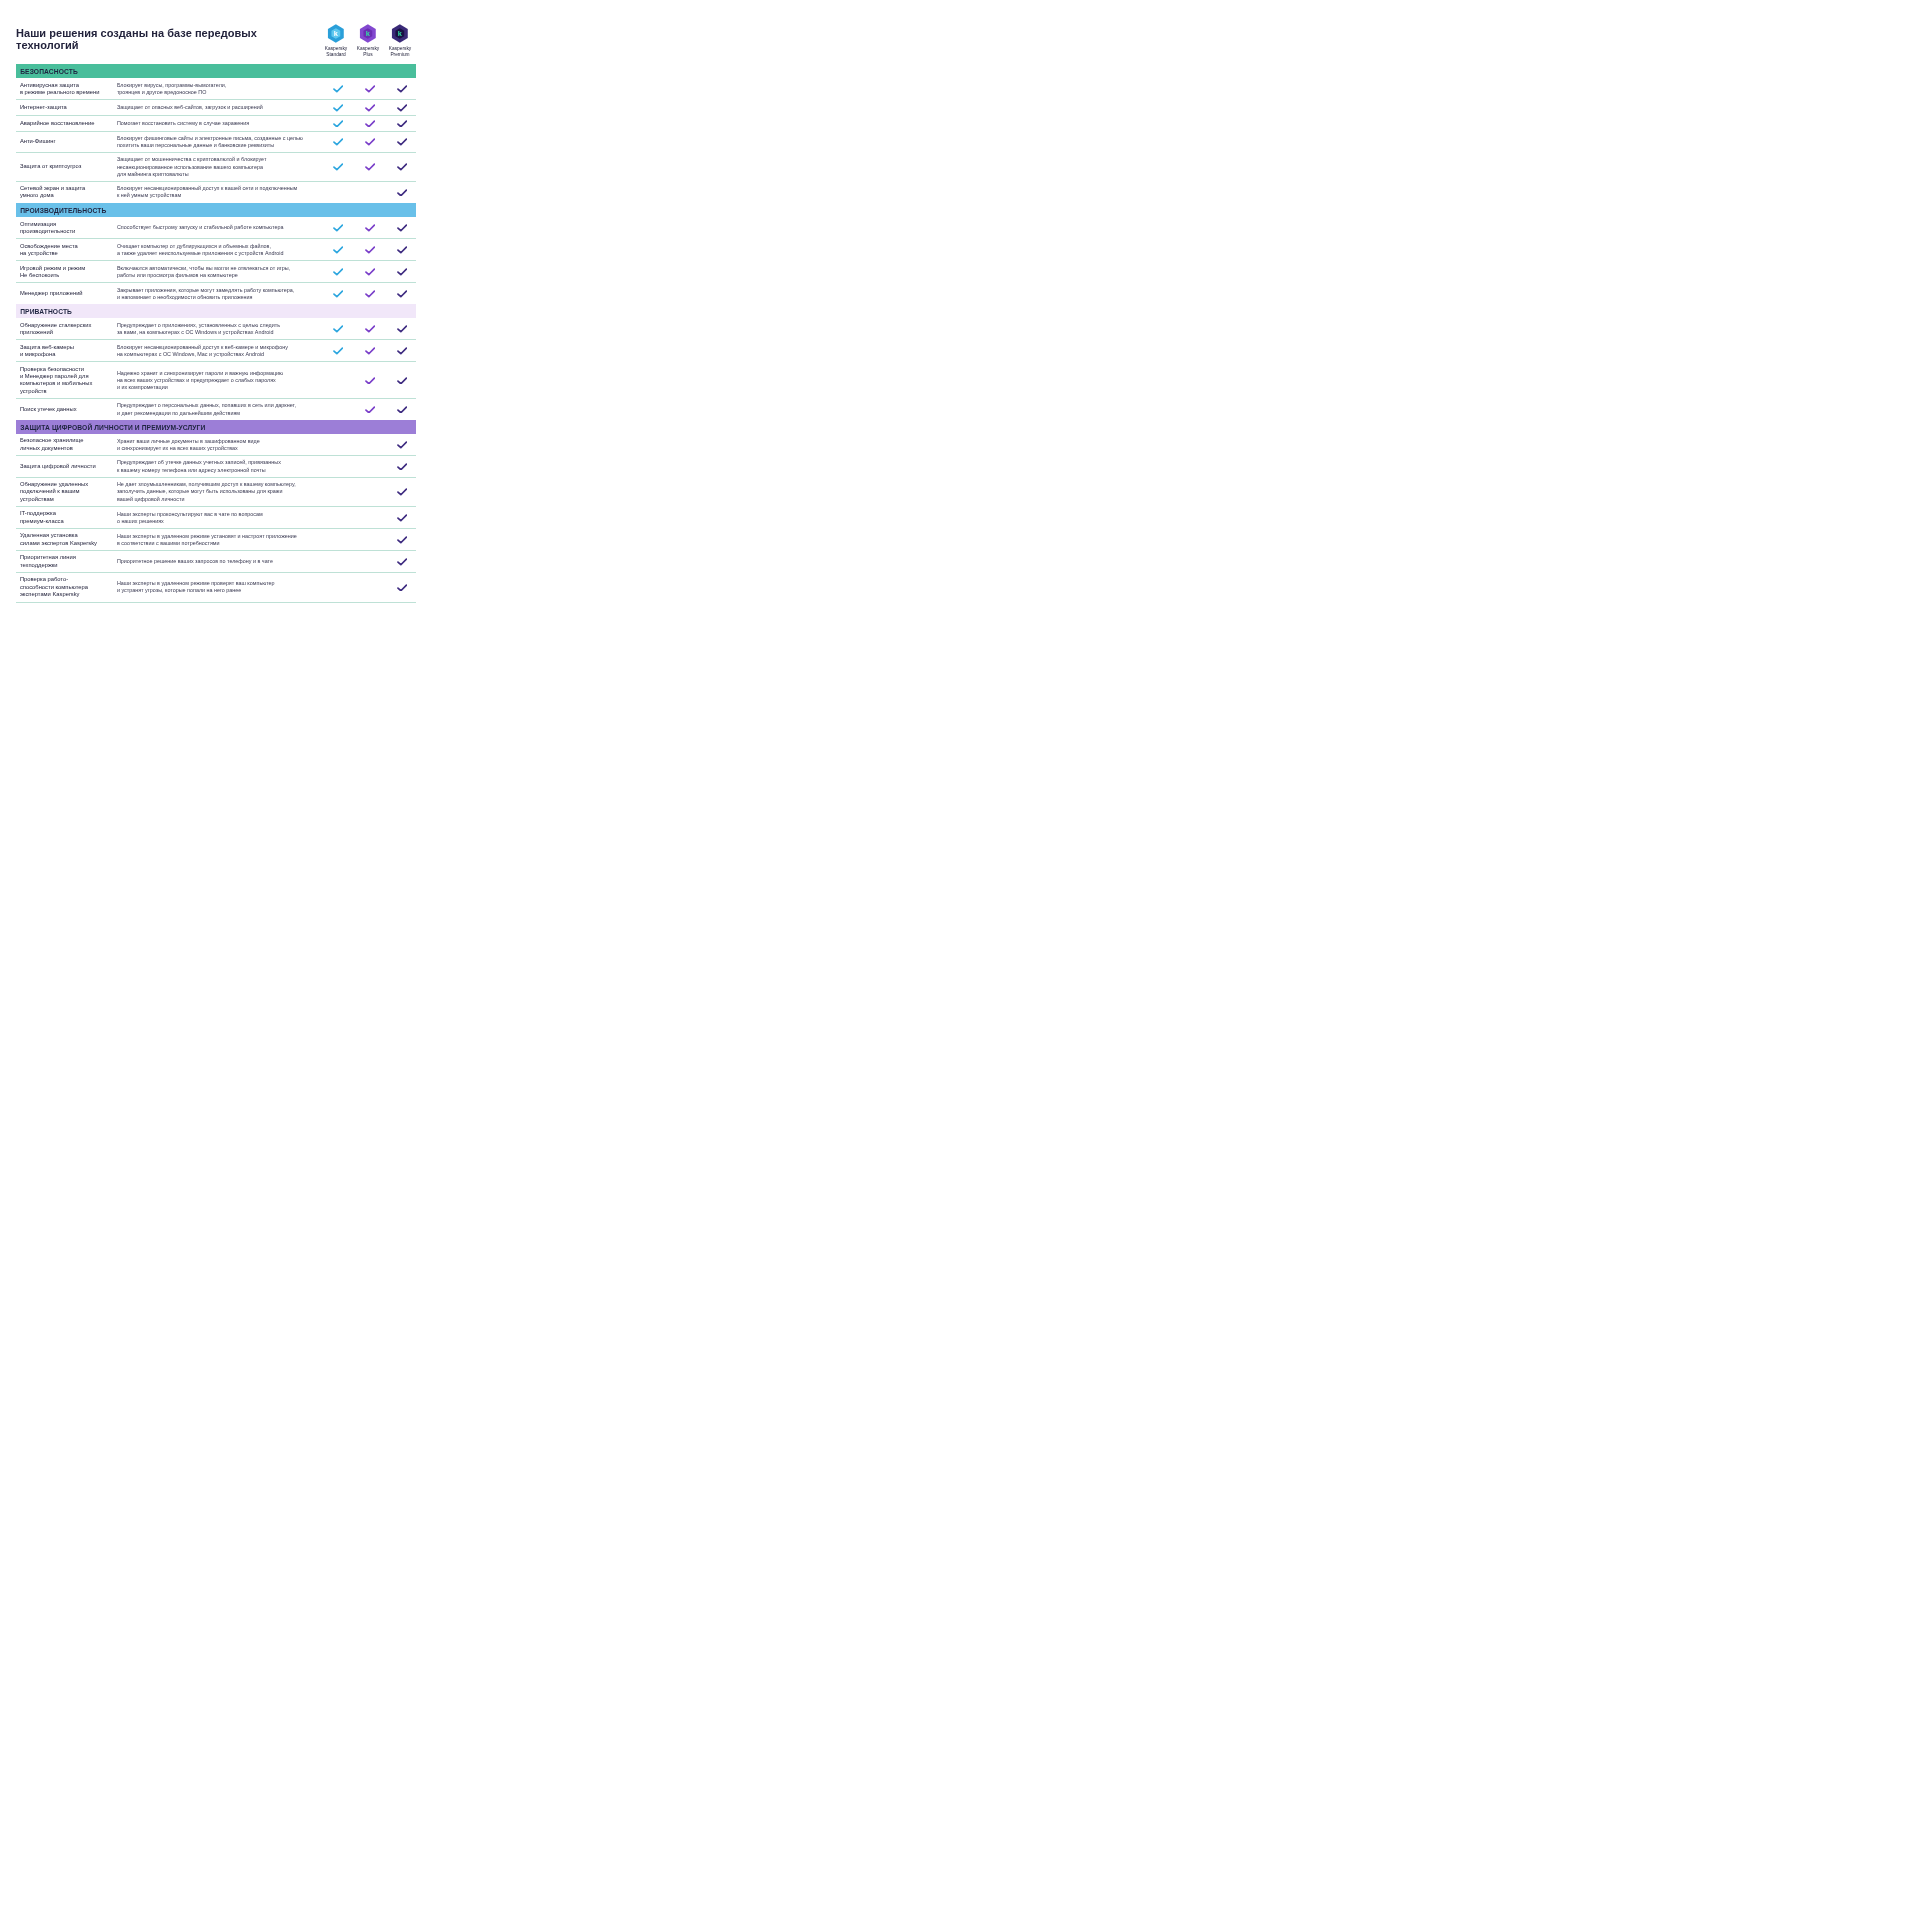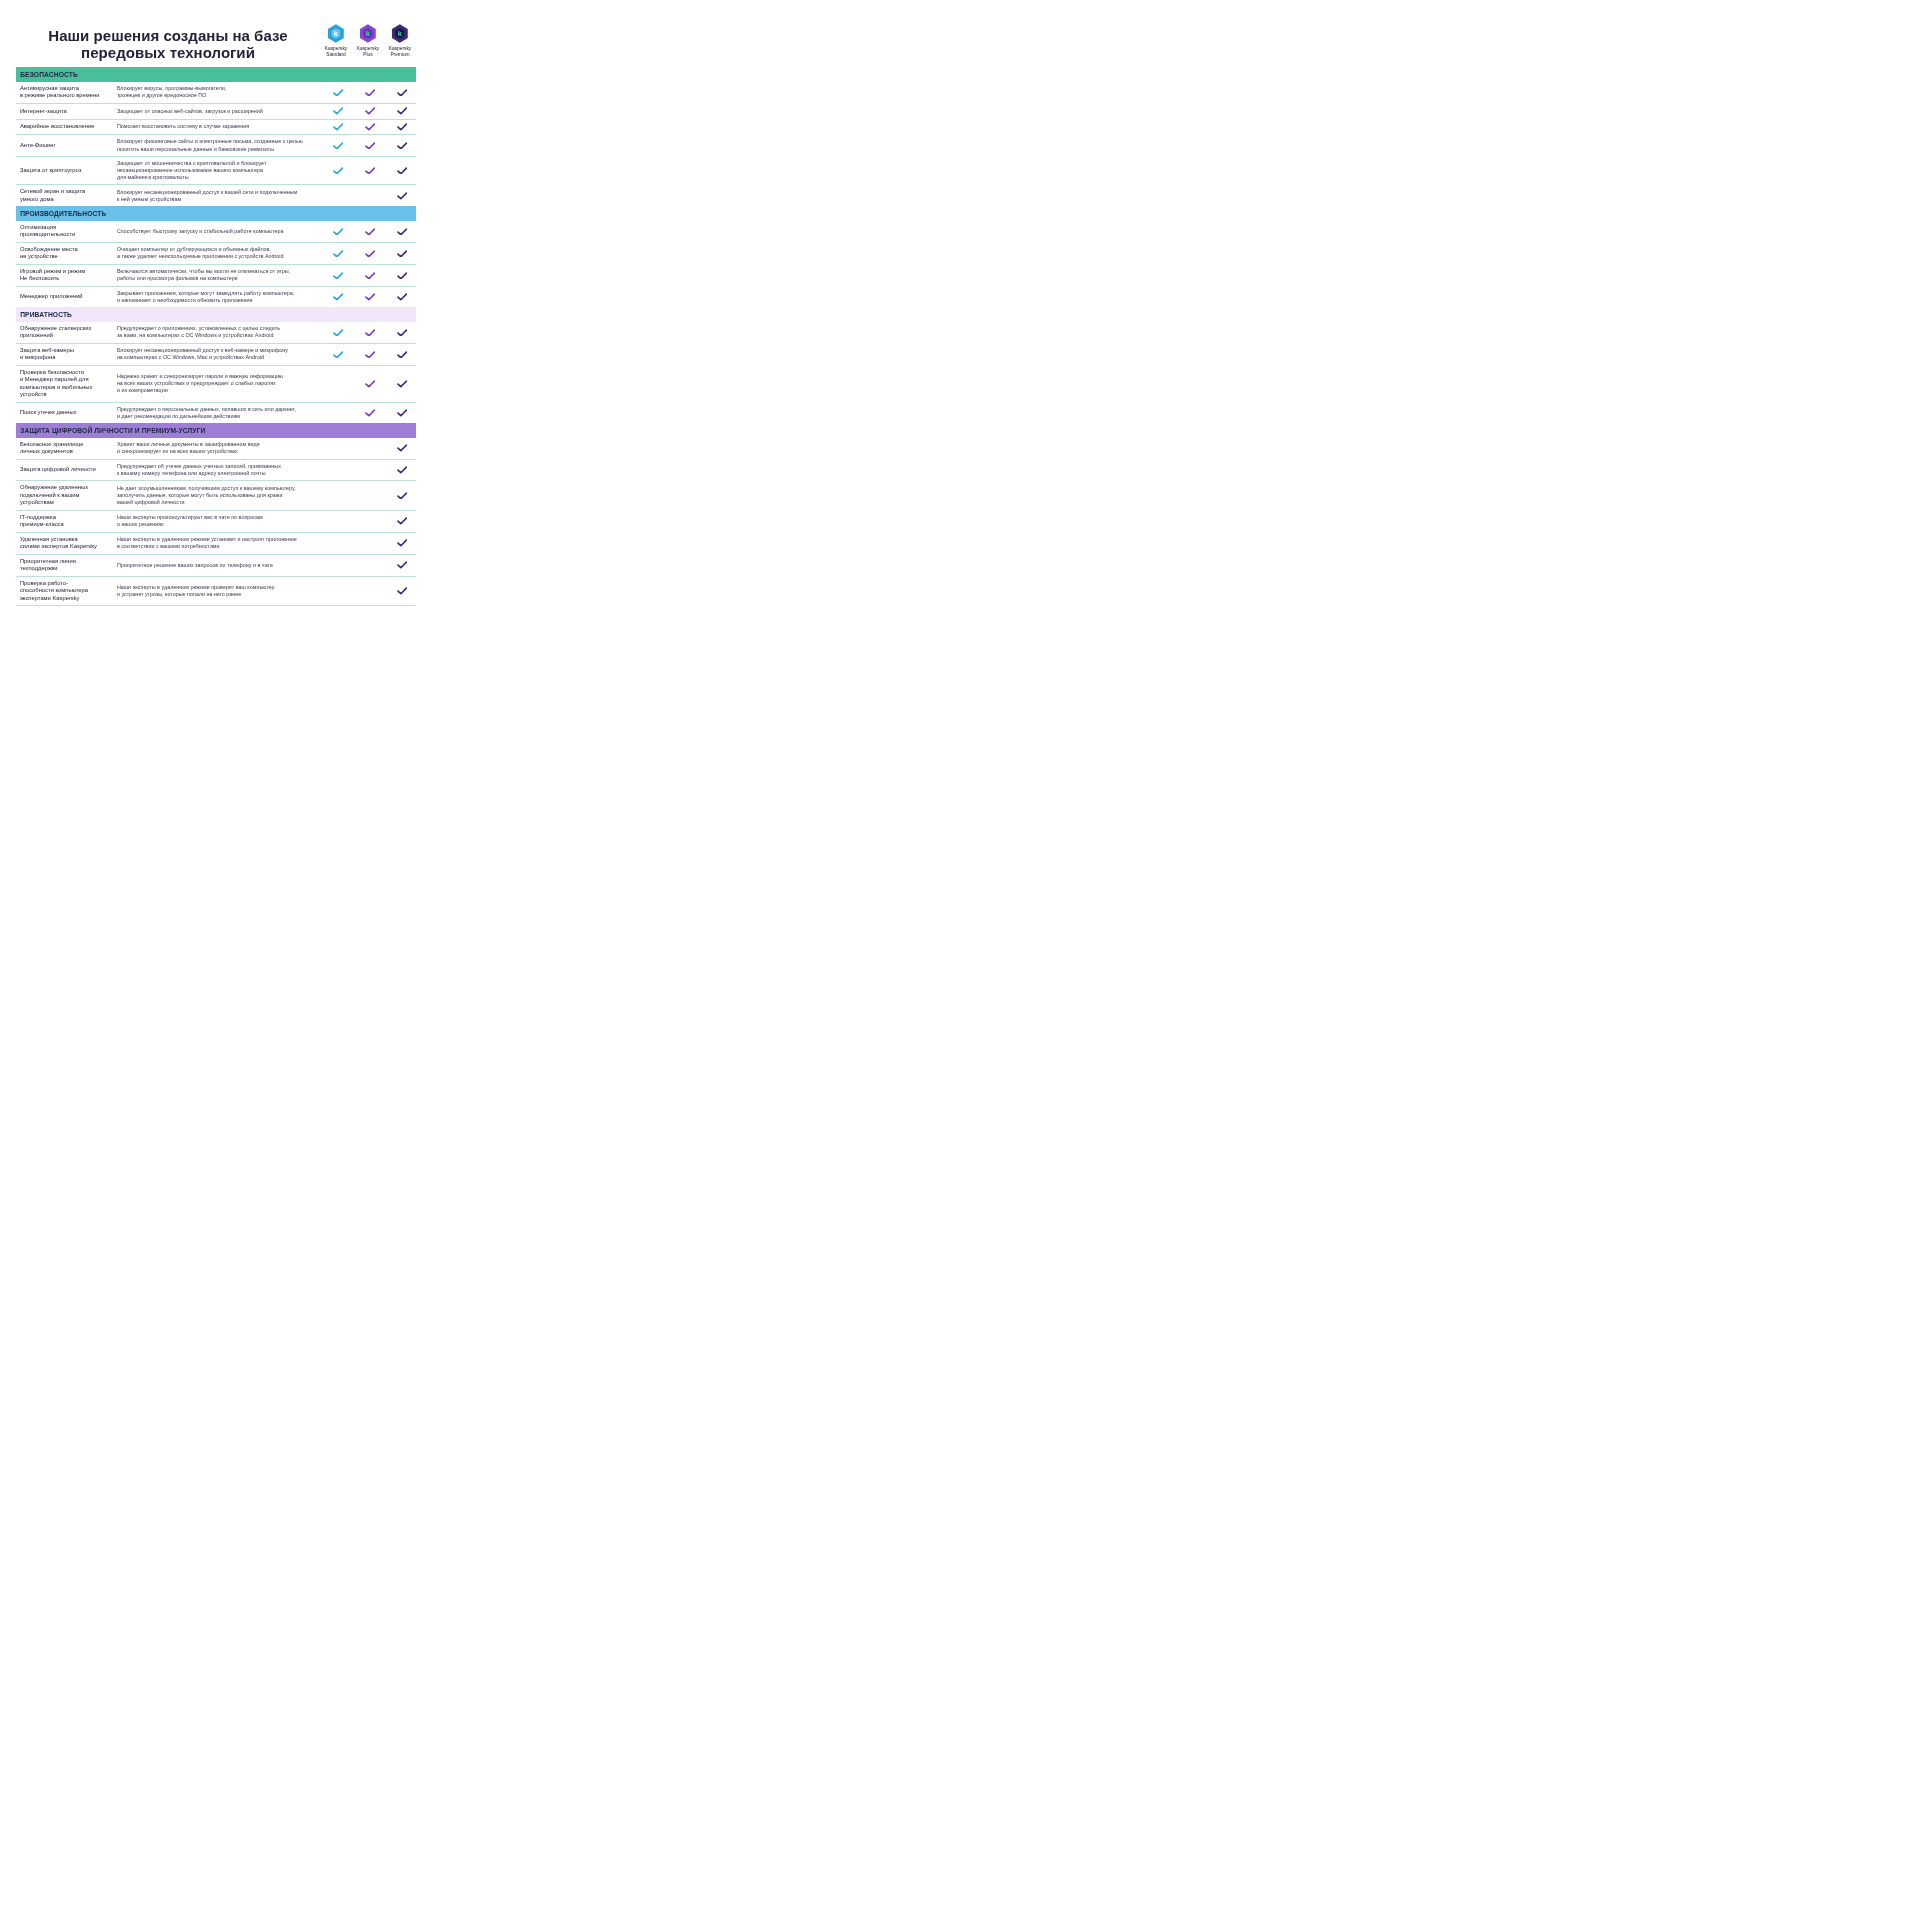--- a/index.html
+++ b/index.html
@@ -6,21 +6,21 @@
     --ink:#23233C;
     --desc:#3A3A52;
     --line:#BEE1D6;
   }
   html,body{margin:0;padding:0;background:#ffffff;}
   body{font-family:"Liberation Sans",sans-serif;color:var(--ink);}
   .page{width:432px;min-height:611px;box-sizing:border-box;padding-bottom:58px;background:#fff;}
 
   
   .top{display:flex;justify-content:space-between;align-items:flex-start;padding:21px 16px 6.2px 16px;}
-  .title{font-size:15px;font-weight:700;margin:6.2px 0 0 0;letter-spacing:0.04px;color:var(--ink);text-align:center;}
+  .title{font-size:11px;font-weight:700;margin:6.2px 0 0 0;letter-spacing:0.04px;color:var(--ink);}
   .products{display:flex;margin-top:3.1px;}
   .product{width:32px;display:flex;flex-direction:column;align-items:center;}
   .badge{width:17.7px;height:19px;display:block;}
   .badge text{font-family:"Liberation Sans",sans-serif;}
   .product-label{margin-top:3.1px;font-size:4.8px;line-height:1.2;text-align:center;color:var(--ink);}
 
   
   .section-header{margin:0 16px;height:14.6px;display:flex;align-items:center;padding-left:4.2px;
     font-size:6.7px;font-weight:700;letter-spacing:0.1px;box-sizing:border-box;}
   .row{display:grid;grid-template-columns:97px 205px 32px 32px 32px;align-items:center;

